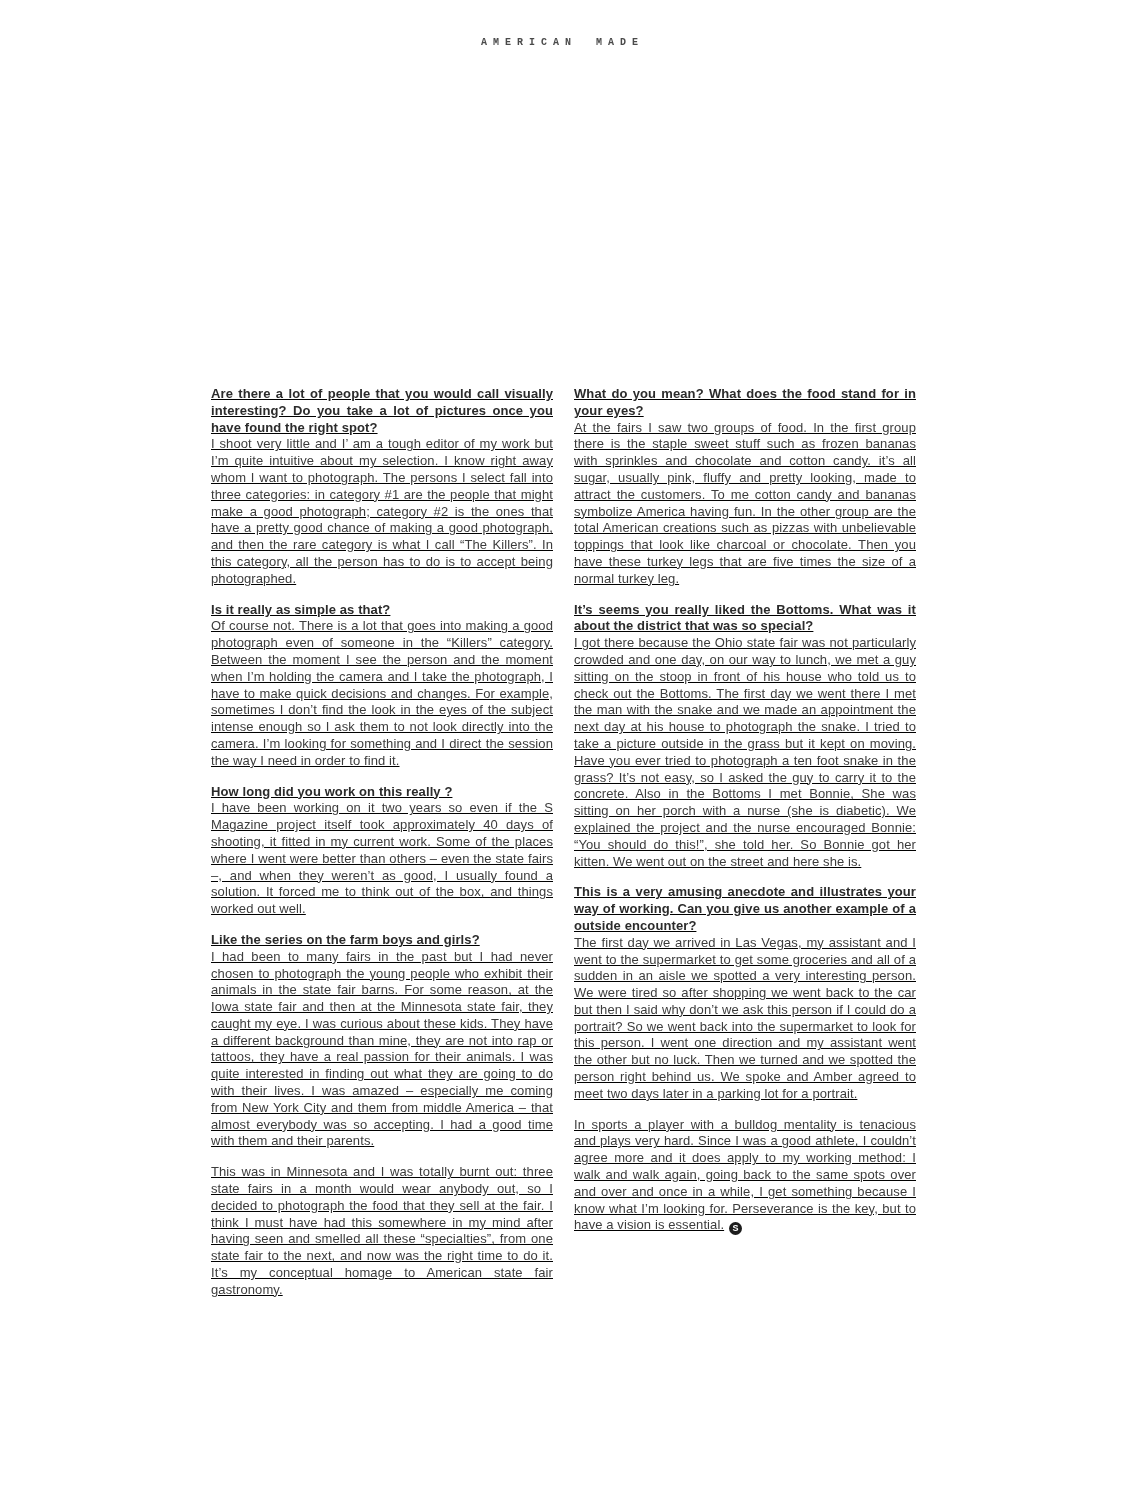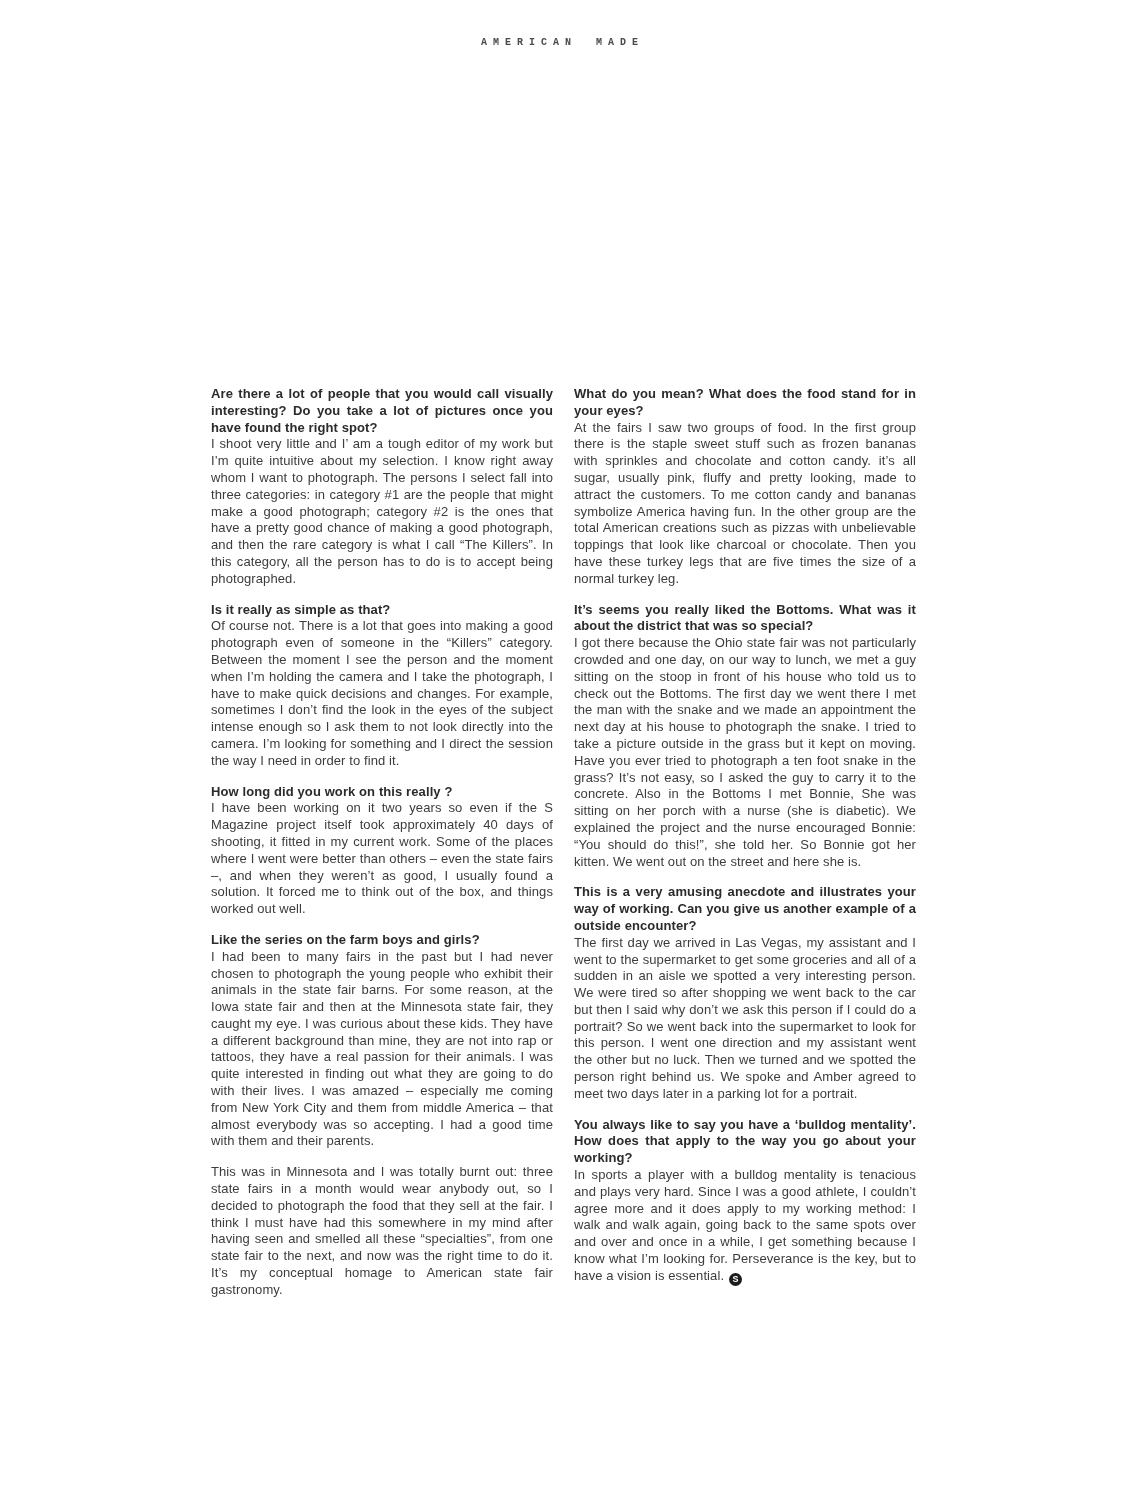--- a/index.html
+++ b/index.html
@@ -29,20 +29,21 @@
     position: absolute;
     left: 211px;
     top: 386px;
     width: 705px;
     display: flex;
     gap: 21px;
   }
   .col {
     width: 342px;
     flex: 0 0 342px;
+    text-decoration: underline;
   }
   .qa {
     margin-bottom: 14px;
   }
   .qa h3 {
     font-size: 13px;
     line-height: 16.8px;
     font-weight: bold;
     color: #2b2b2b;
     text-align: justify;
@@ -154,21 +155,20 @@
       </div>
       <div class="qa">
         <h3>It’s seems you really liked the Bottoms. What was it about the district that was so special?</h3>
         <p>I got there because the Ohio state fair was not particularly crowded and one day, on our way to lunch, we met a guy sitting on the stoop in front of his house who told us to check out the Bottoms. The first day we went there I met the man with the snake and we made an appointment the next day at his house to photograph the snake. I tried to take a picture outside in the grass but it kept on moving. Have you ever tried to photograph a ten foot snake in the grass? It’s not easy, so I asked the guy to carry it to the concrete. Also in the Bottoms I met Bonnie, She was sitting on her porch with a nurse (she is diabetic). We explained the project and the nurse encouraged Bonnie: “You should do this!”, she told her. So Bonnie got her kitten. We went out on the street and here she is.</p>
       </div>
       <div class="qa">
         <h3>This is a very amusing anecdote and illustrates your way of working. Can you give us another example of a outside encounter?</h3>
         <p>The first day we arrived in Las Vegas, my assistant and I went to the supermarket to get some groceries and all of a sudden in an aisle we spotted a very interesting person. We were tired so after shopping we went back to the car but then I said why don’t we ask this person if I could do a portrait? So we went back into the supermarket to look for this person. I went one direction and my assistant went the other but no luck. Then we turned and we spotted the person right behind us. We spoke and Amber agreed to meet two days later in a parking lot for a portrait.</p>
       </div>
       <div class="qa">
-        <h3>You always like to say you have a ‘bulldog mentality’. How does that apply to the way you go about your working?</h3>
         <p><span>In sports a player with a bulldog mentality is tenacious and plays very hard. Since I was a good athlete, I couldn’t agree more and it does apply to my working method: I walk and walk again, going back to the same spots over and over and once in a while, I get something because I know what I’m looking for. Perseverance is the key, but to have a vision is essential.</span><span class="endmark">S</span></p>
       </div>
     </div>
 
   </div>
 
   <div class="footer-credit"><span class="label">TEXT</span><span>Sophie Bottoms</span></div>
 
   <div class="footer-pagenum">7</div>
 

